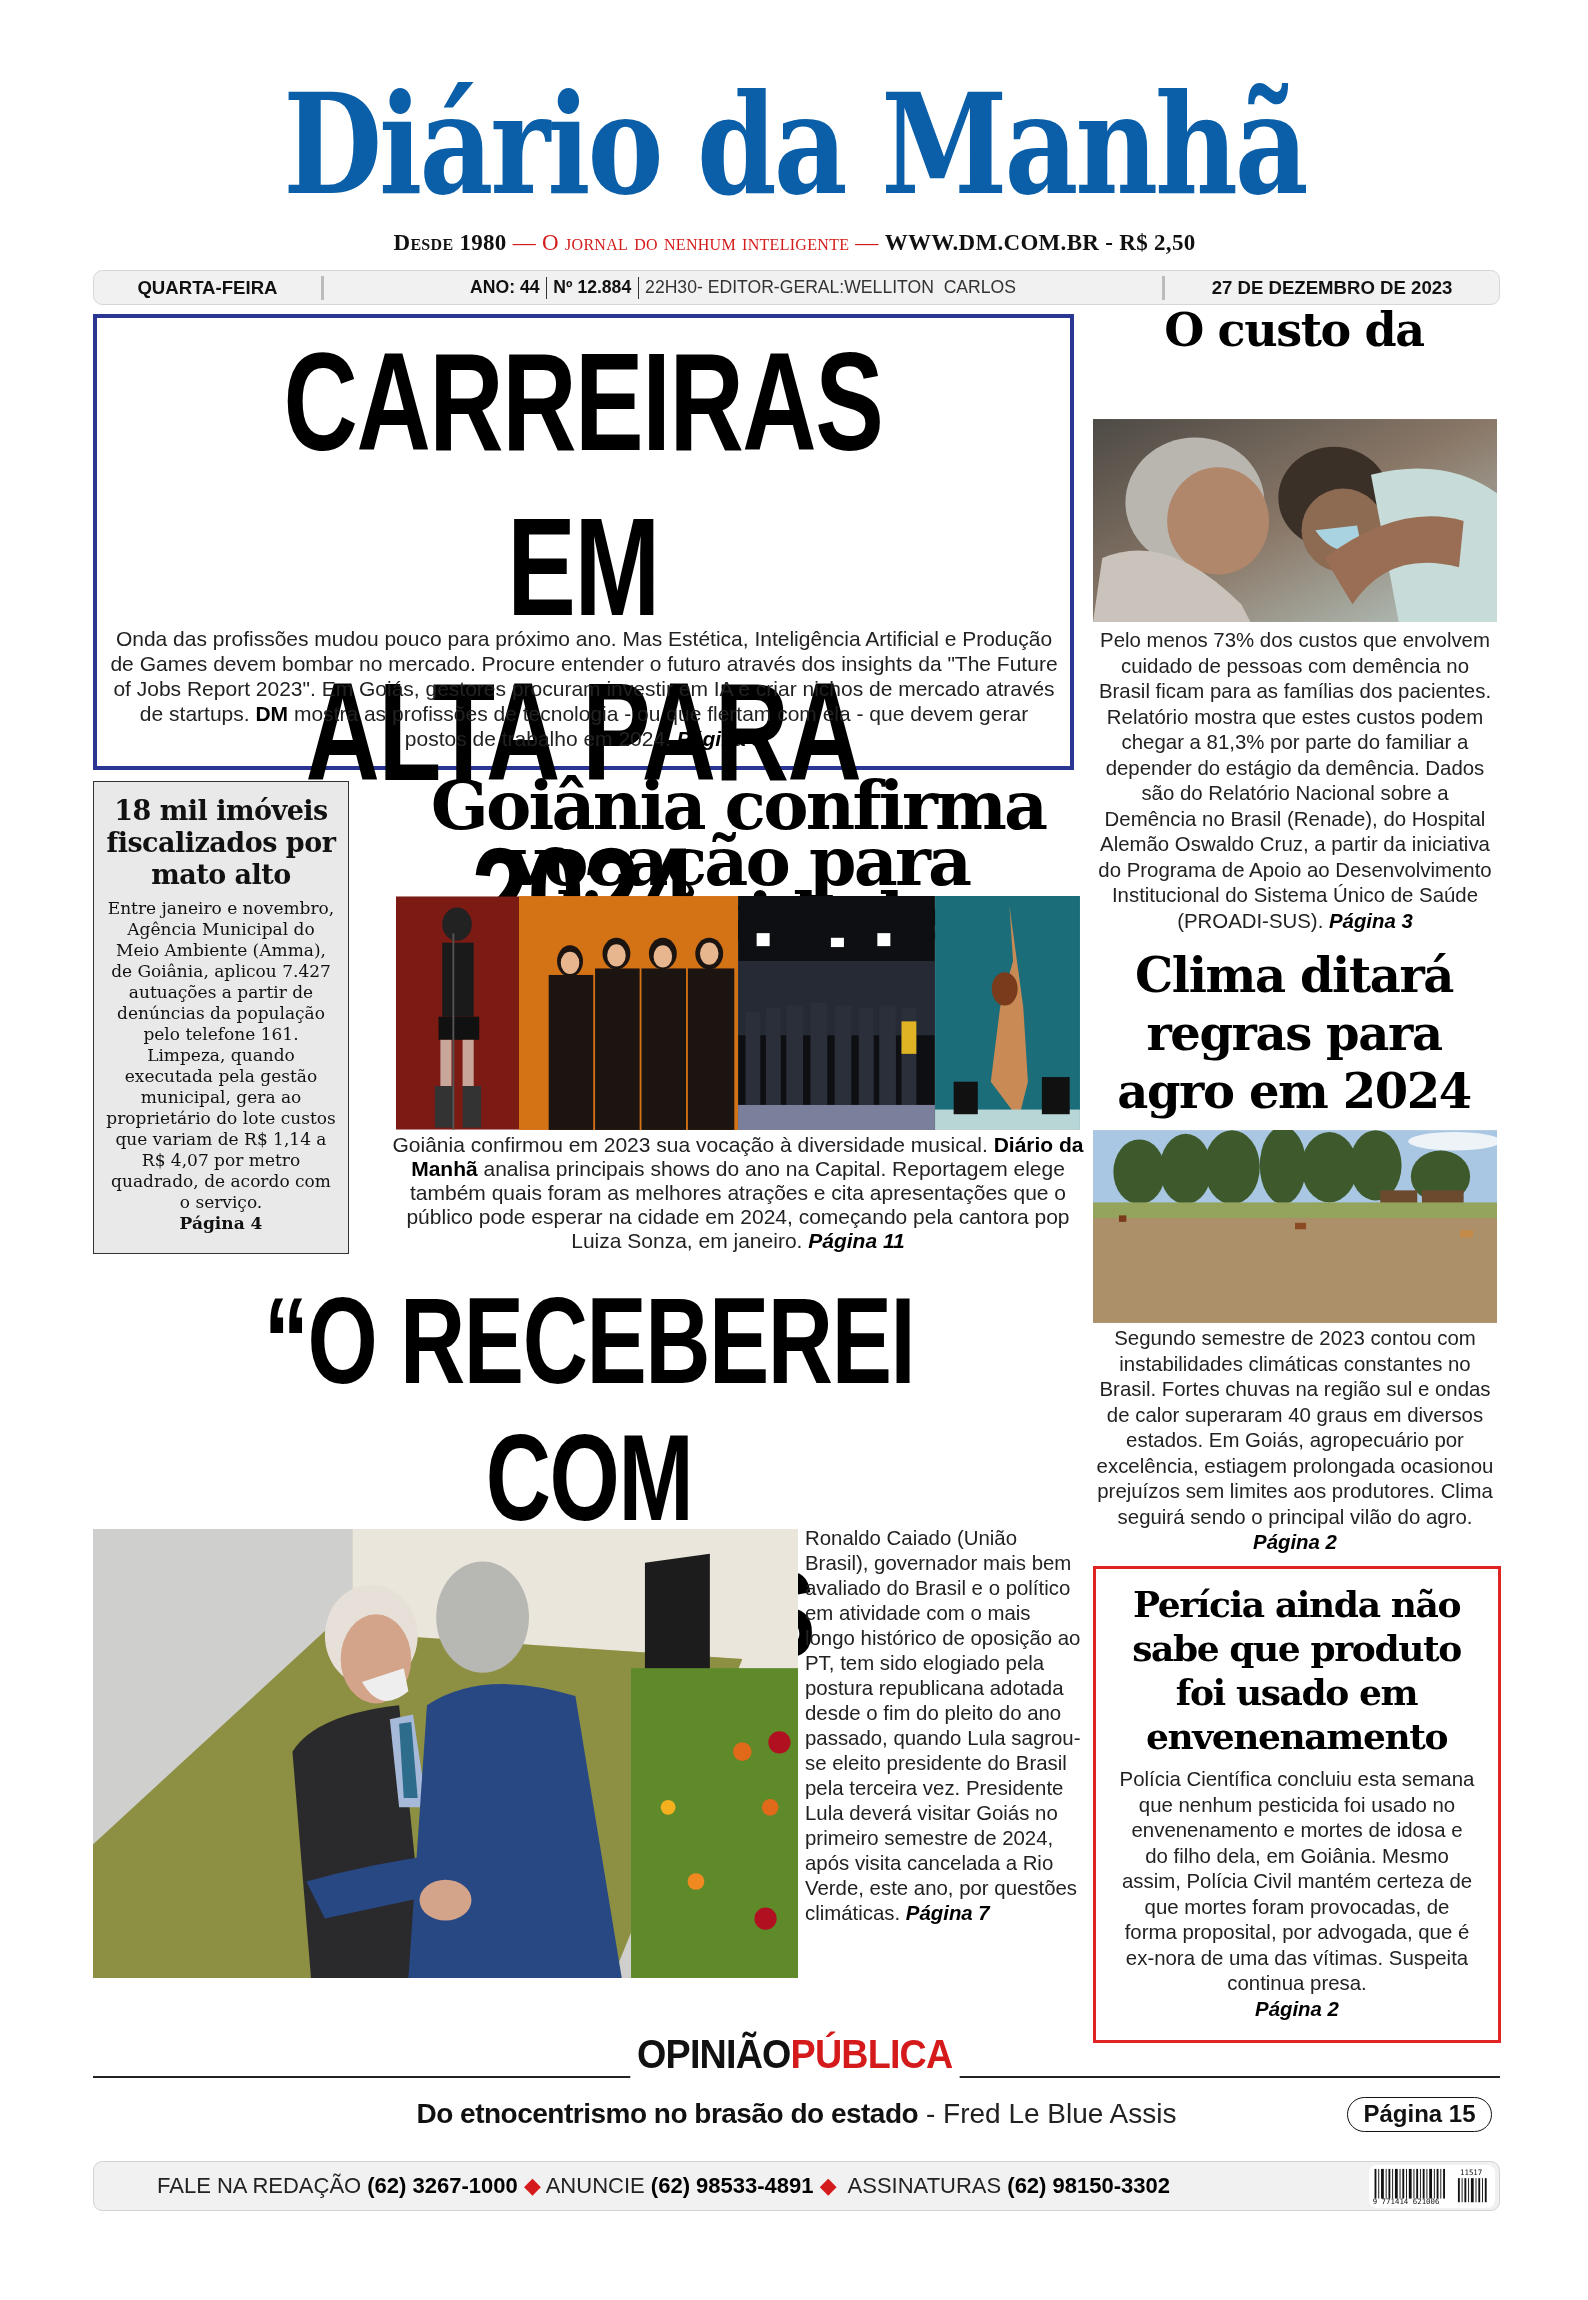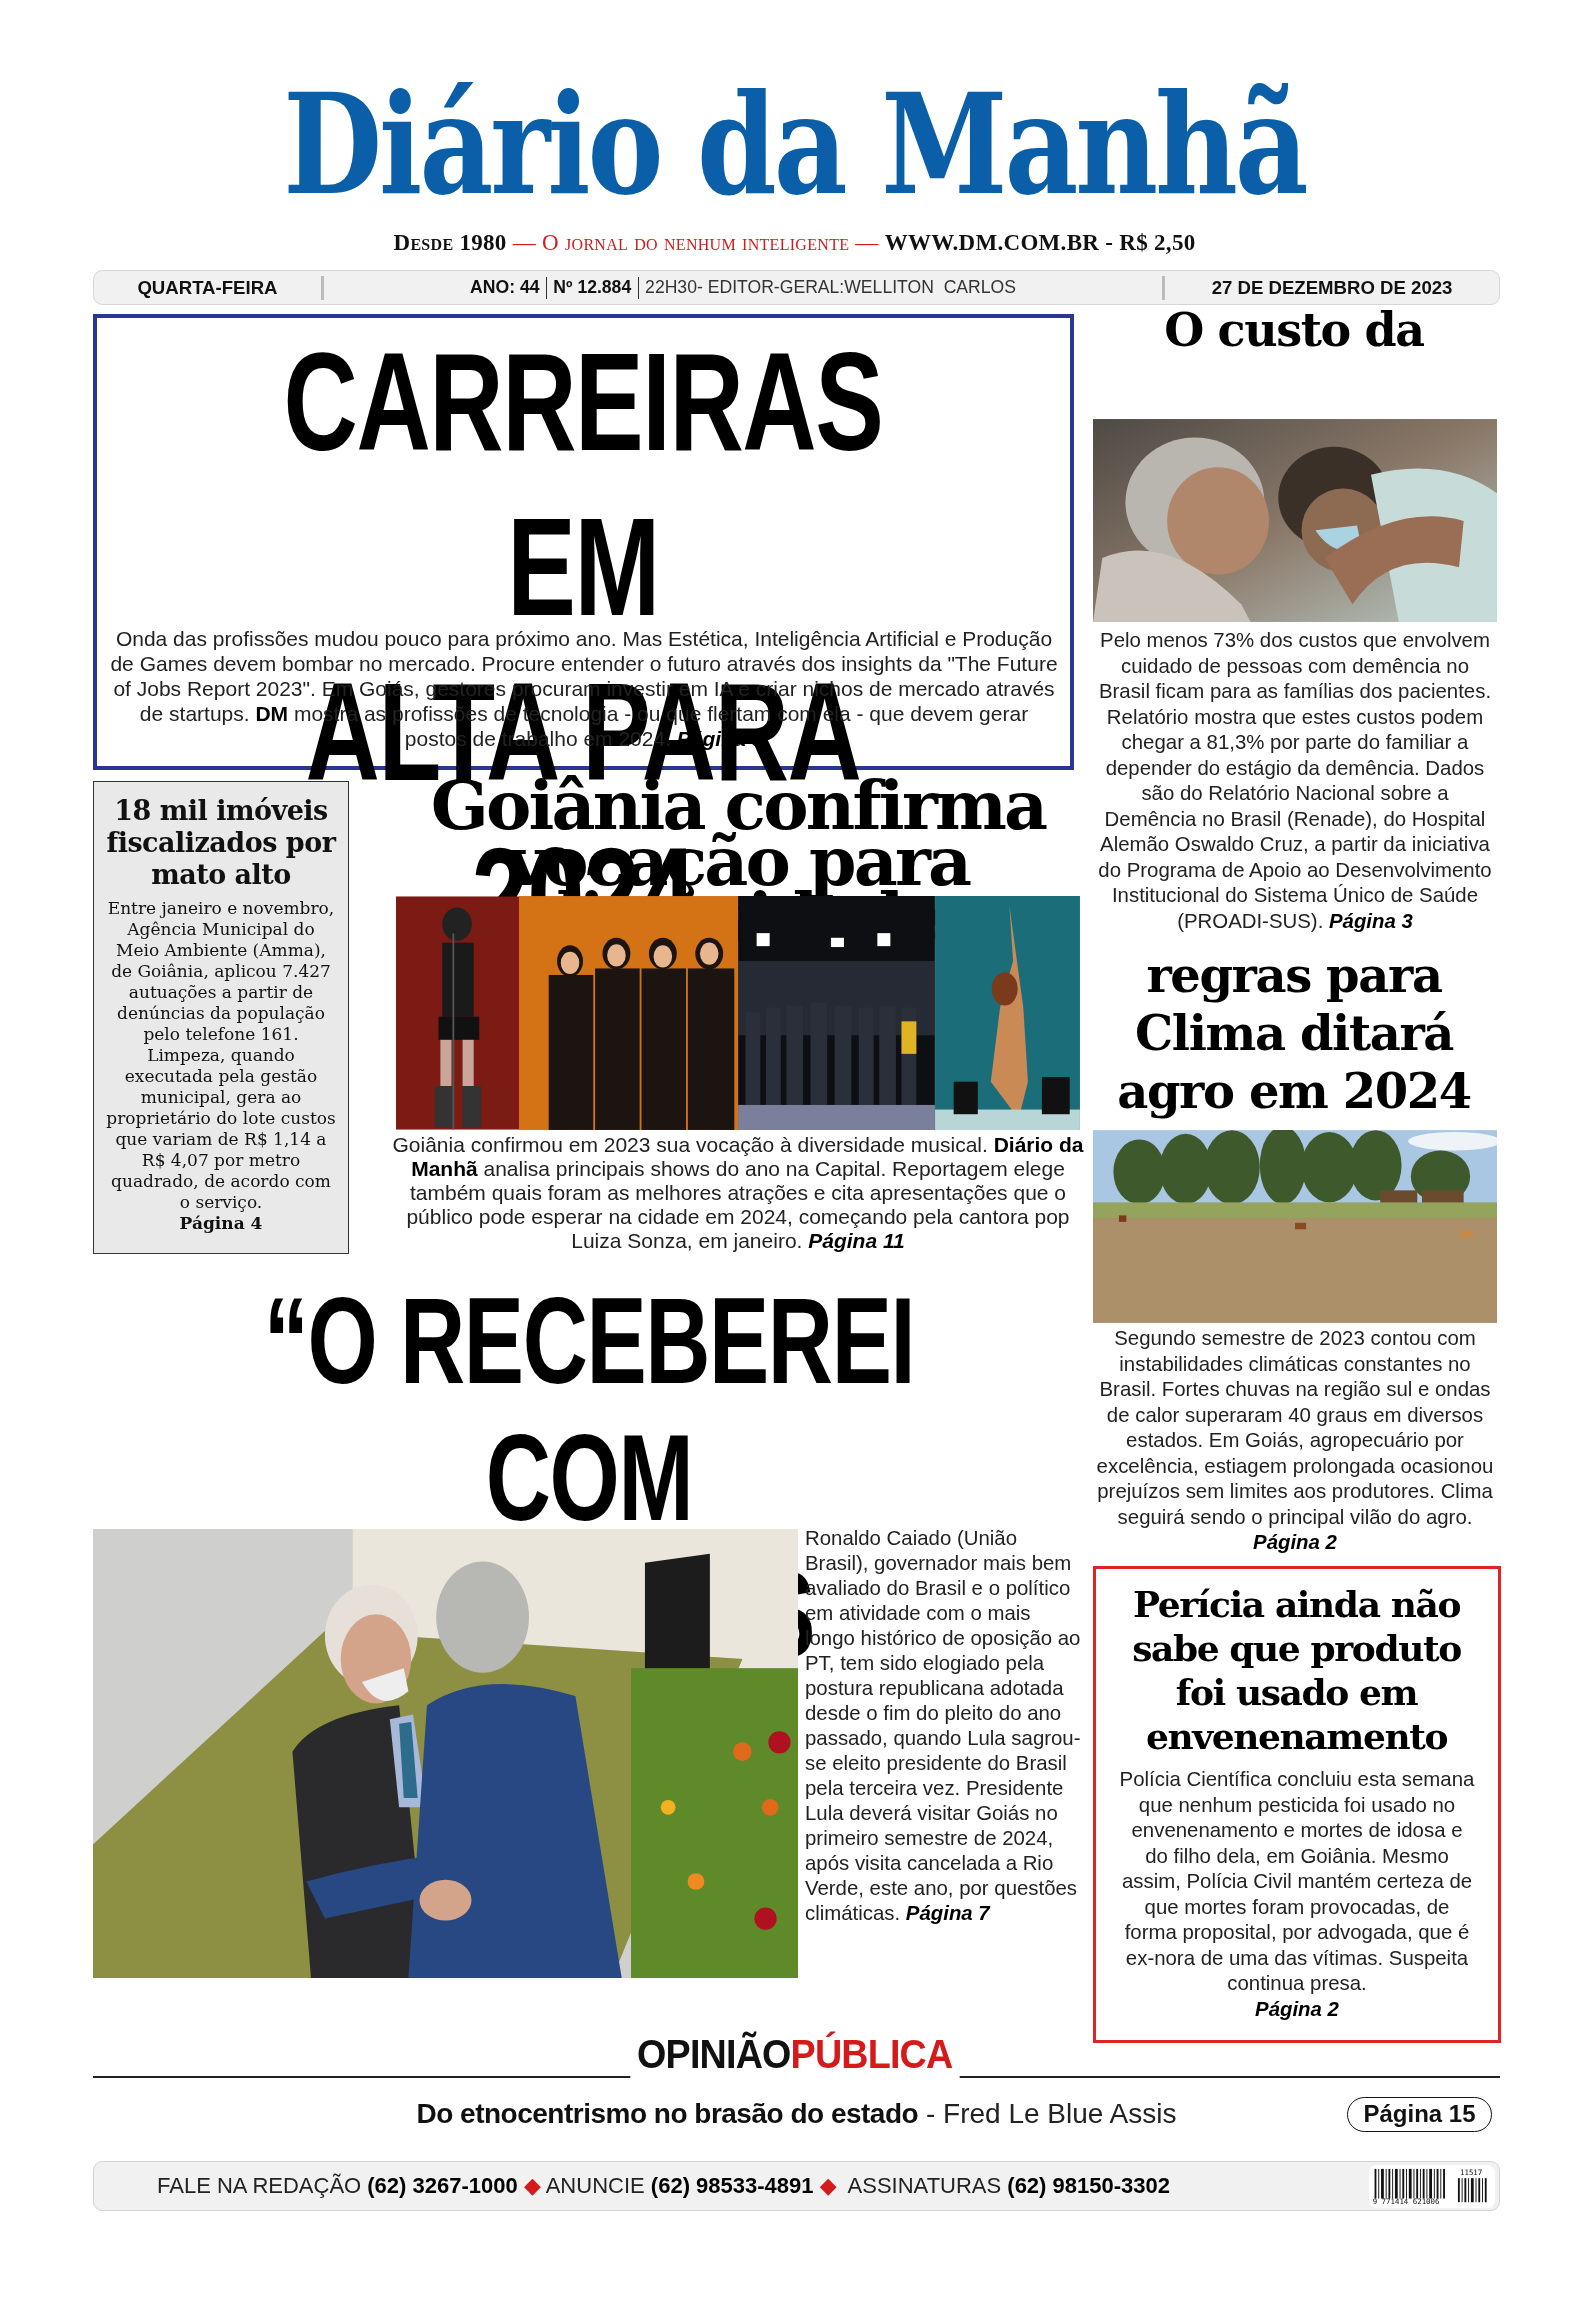--- a/index.html
+++ b/index.html
@@ -204,22 +204,22 @@
     <rect x="0" y="230" width="156" height="22" fill="#b9d6d6"></rect>
     <rect x="20" y="200" width="26" height="35" fill="#111"></rect>
     <rect x="115" y="195" width="30" height="40" fill="#111"></rect>
   </svg>
 </div>
 <div class="abs mcap">
   <span>Goiânia confirmou em 2023 sua vocação à diversidade musical. </span><b class="k">Diário da Manhã</b><span> analisa principais shows do ano na Capital. Reportagem elege também quais foram as melhores atrações e cita apresentações que o público pode esperar na cidade em 2024, começando pela cantora pop Luiza Sonza, em janeiro.  </span><span class="pag">Página 11</span>
 </div>
 
 <div class="abs rc-head" style="left:1090px; top:946px; width:408px; font-size:48px; line-height:58px;">
+  <div>Clima ditará</div>
   <div>regras para</div>
-  <div>Clima ditará</div>
   <div>agro em 2024</div>
 </div>
 <div class="abs photo" style="left:1093px; top:1130px; width:404px; height:193px;">
   <svg width="404" height="193" viewBox="0 0 436 208">
     <rect width="436" height="80" fill="#a9c6e2"></rect>
     <ellipse cx="390" cy="12" rx="50" ry="10" fill="#eef3f8"></ellipse>
     <g fill="#3e5a2c">
       <ellipse cx="50" cy="45" rx="28" ry="35"></ellipse>
         <ellipse cx="100" cy="42" rx="28" ry="38"></ellipse>
         <ellipse cx="150" cy="40" rx="30" ry="40"></ellipse>

